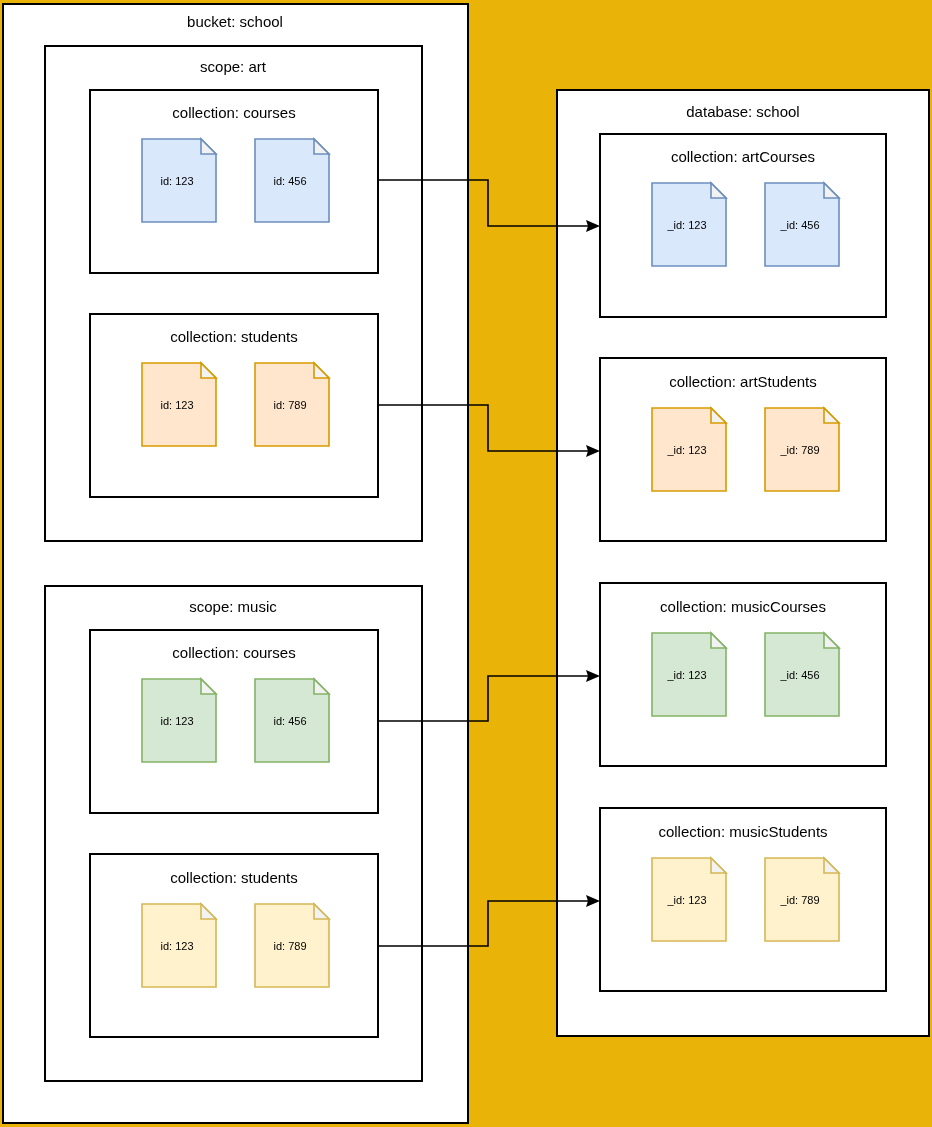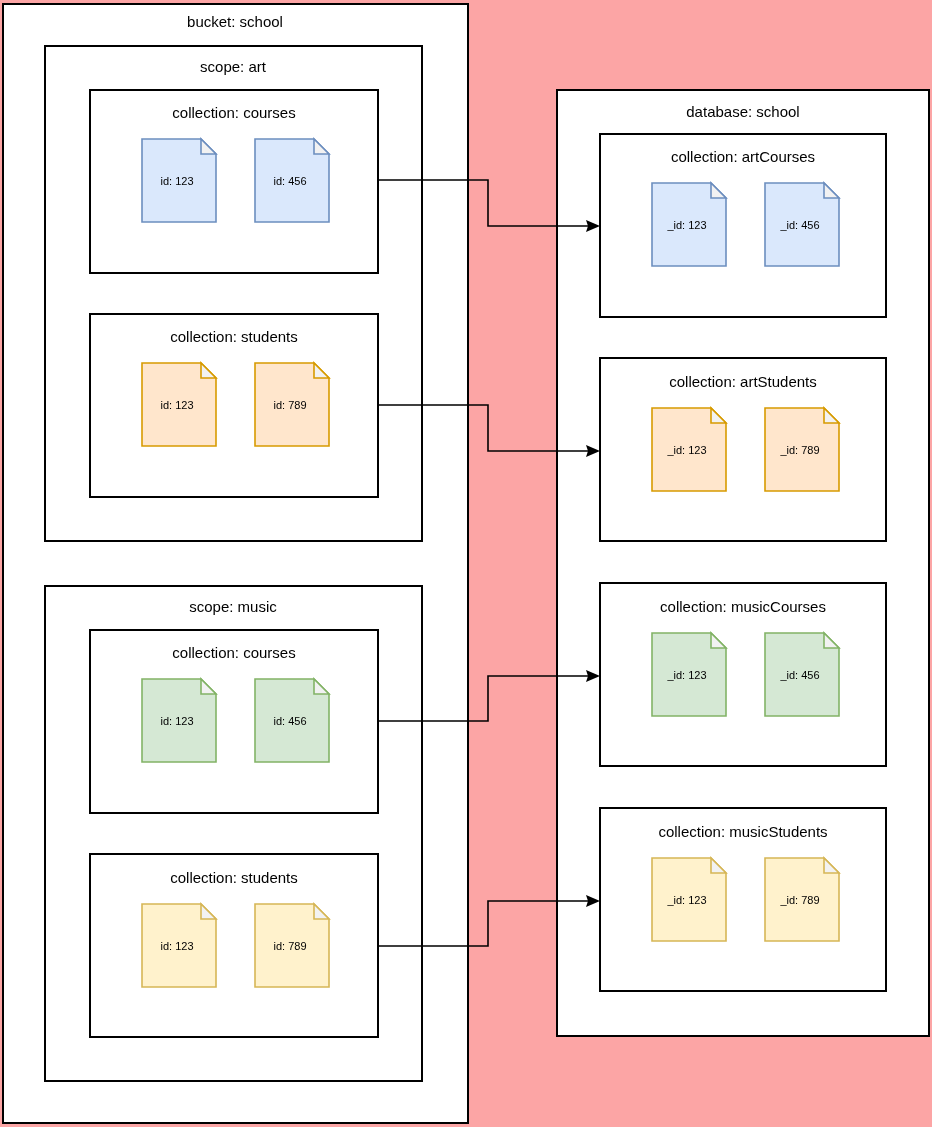--- a/index.html
+++ b/index.html
@@ -10,21 +10,21 @@
   body {
     width: 932px;
     height: 1127px;
     font-family: "Liberation Sans", sans-serif;
     overflow: hidden;
   }
   #diagram-root {
     position: relative;
     width: 932px;
     height: 1127px;
-    background: #fca5a5;
+    background: #eab308;
     text-align: right;
   }
   svg.diagram-svg {
     display: block;
     width: 932px;
     height: 1127px;
   }
   .container-rect {
     fill: #ffffff;
     stroke: #000000;

